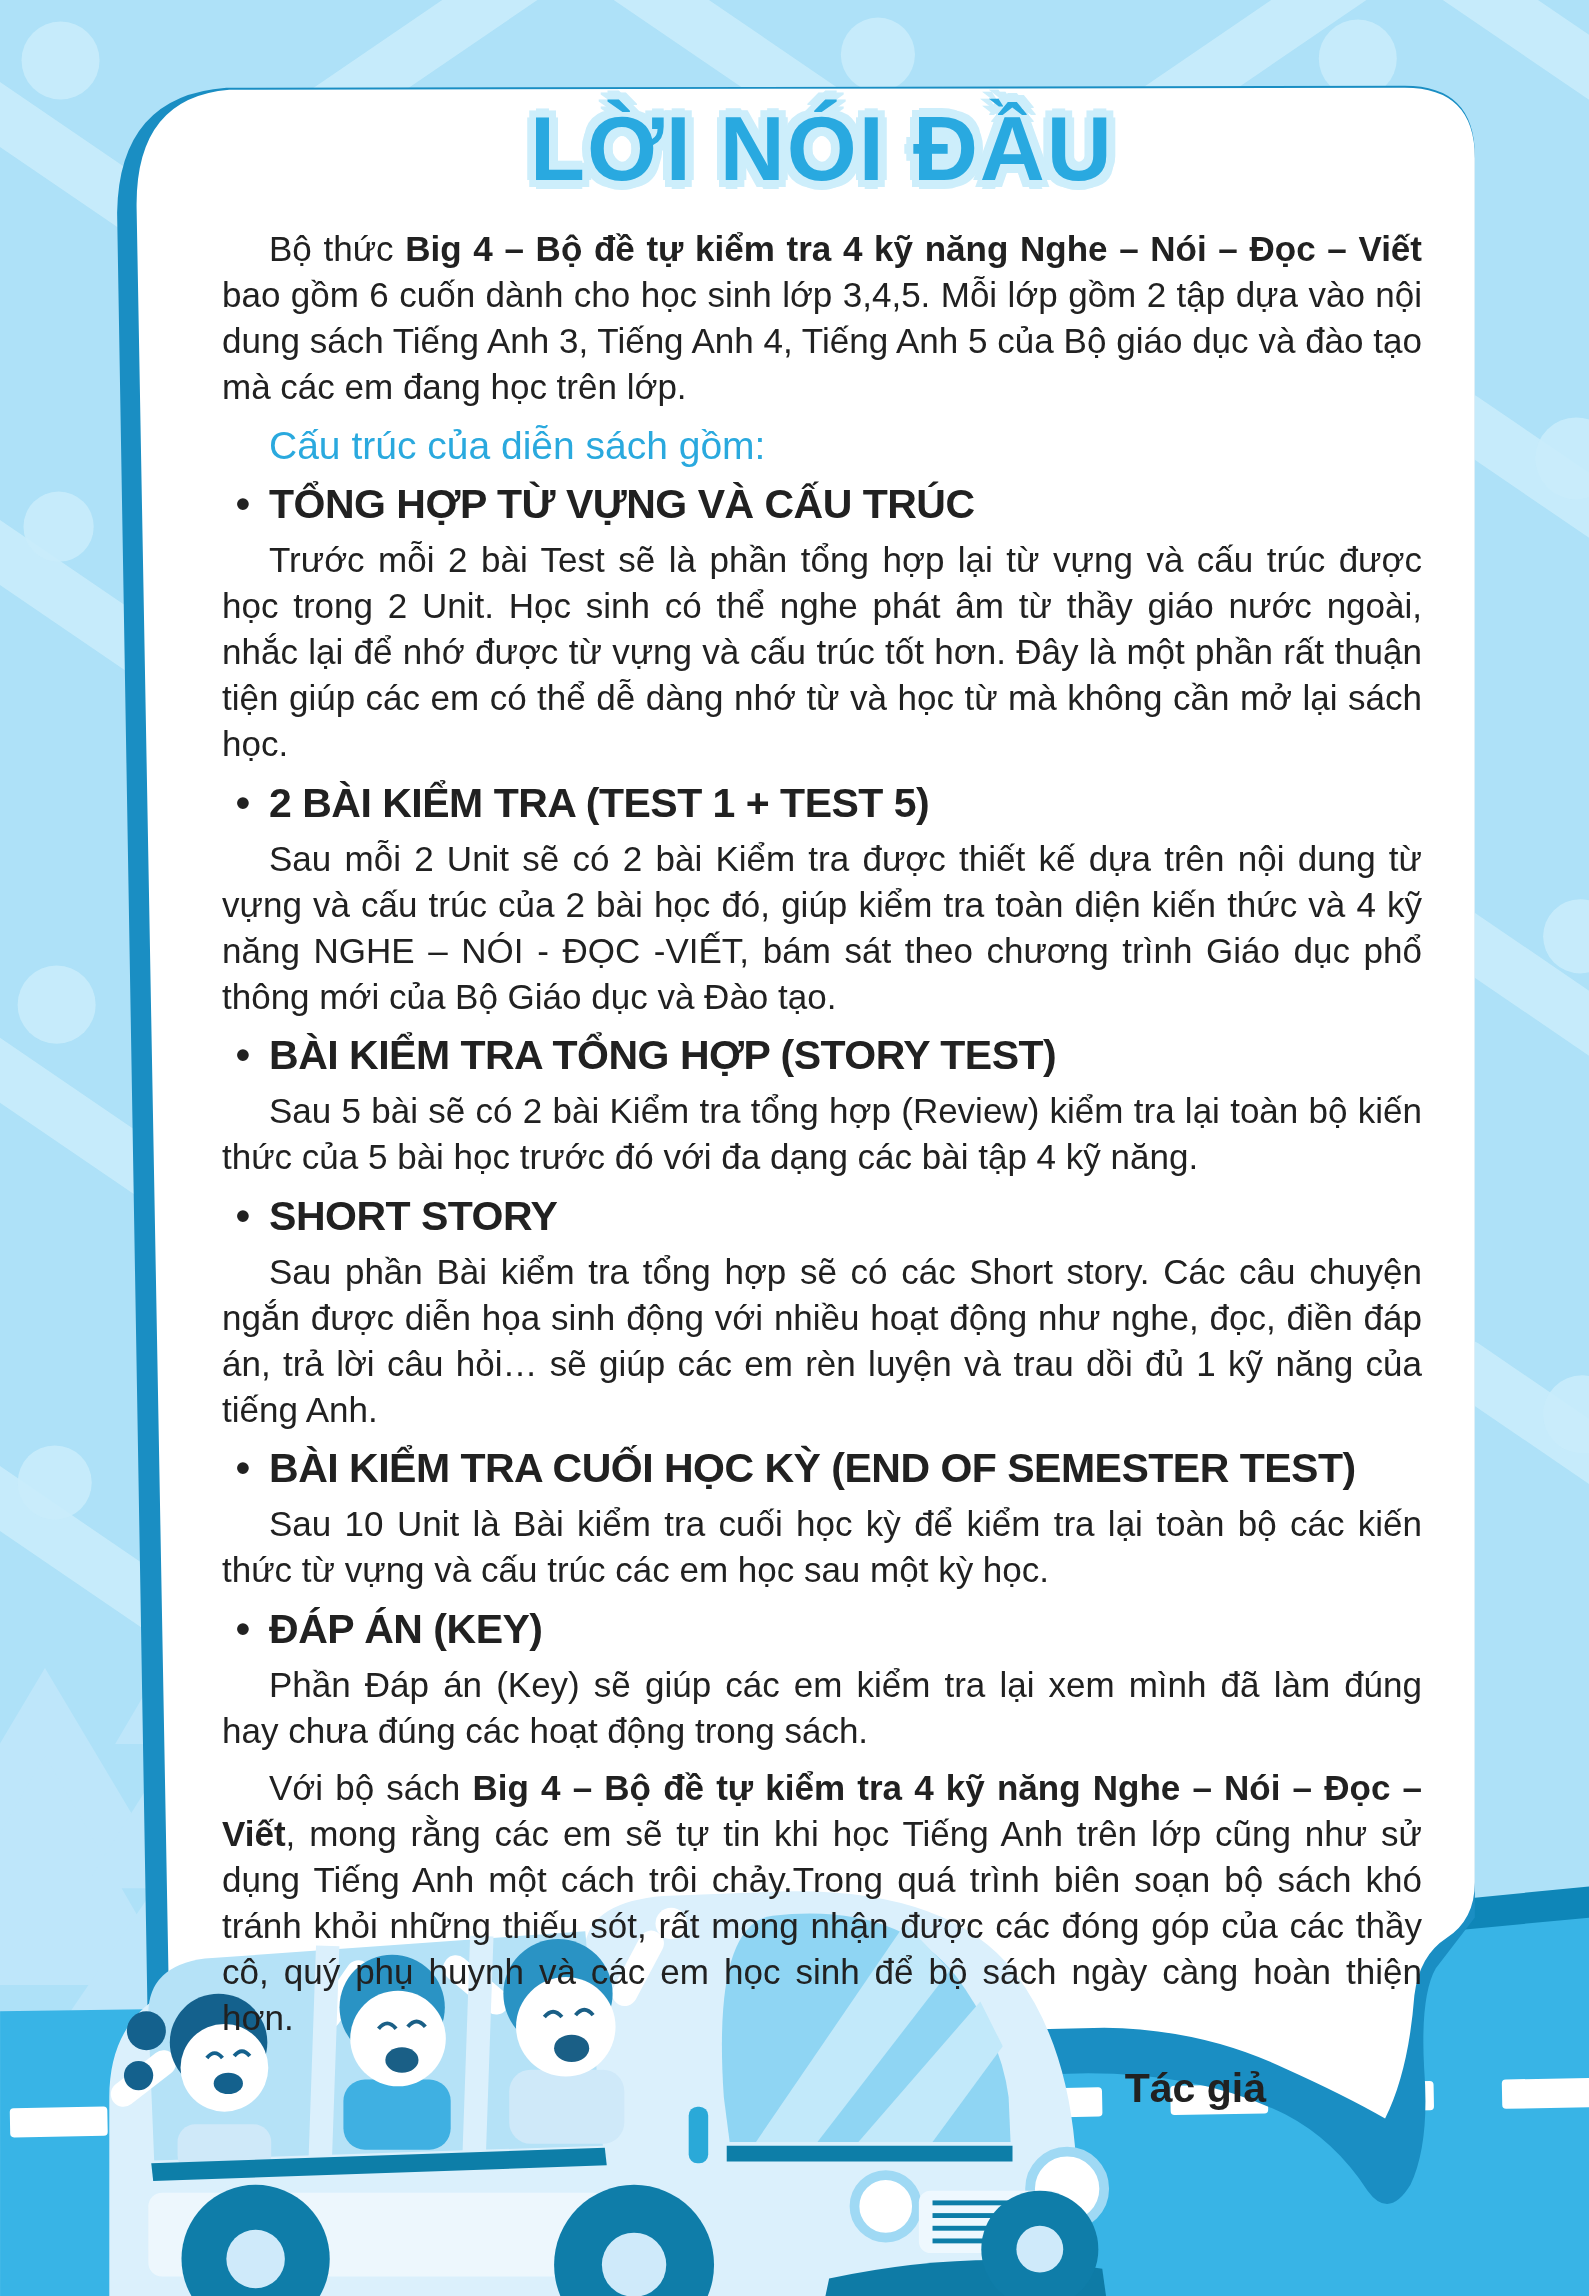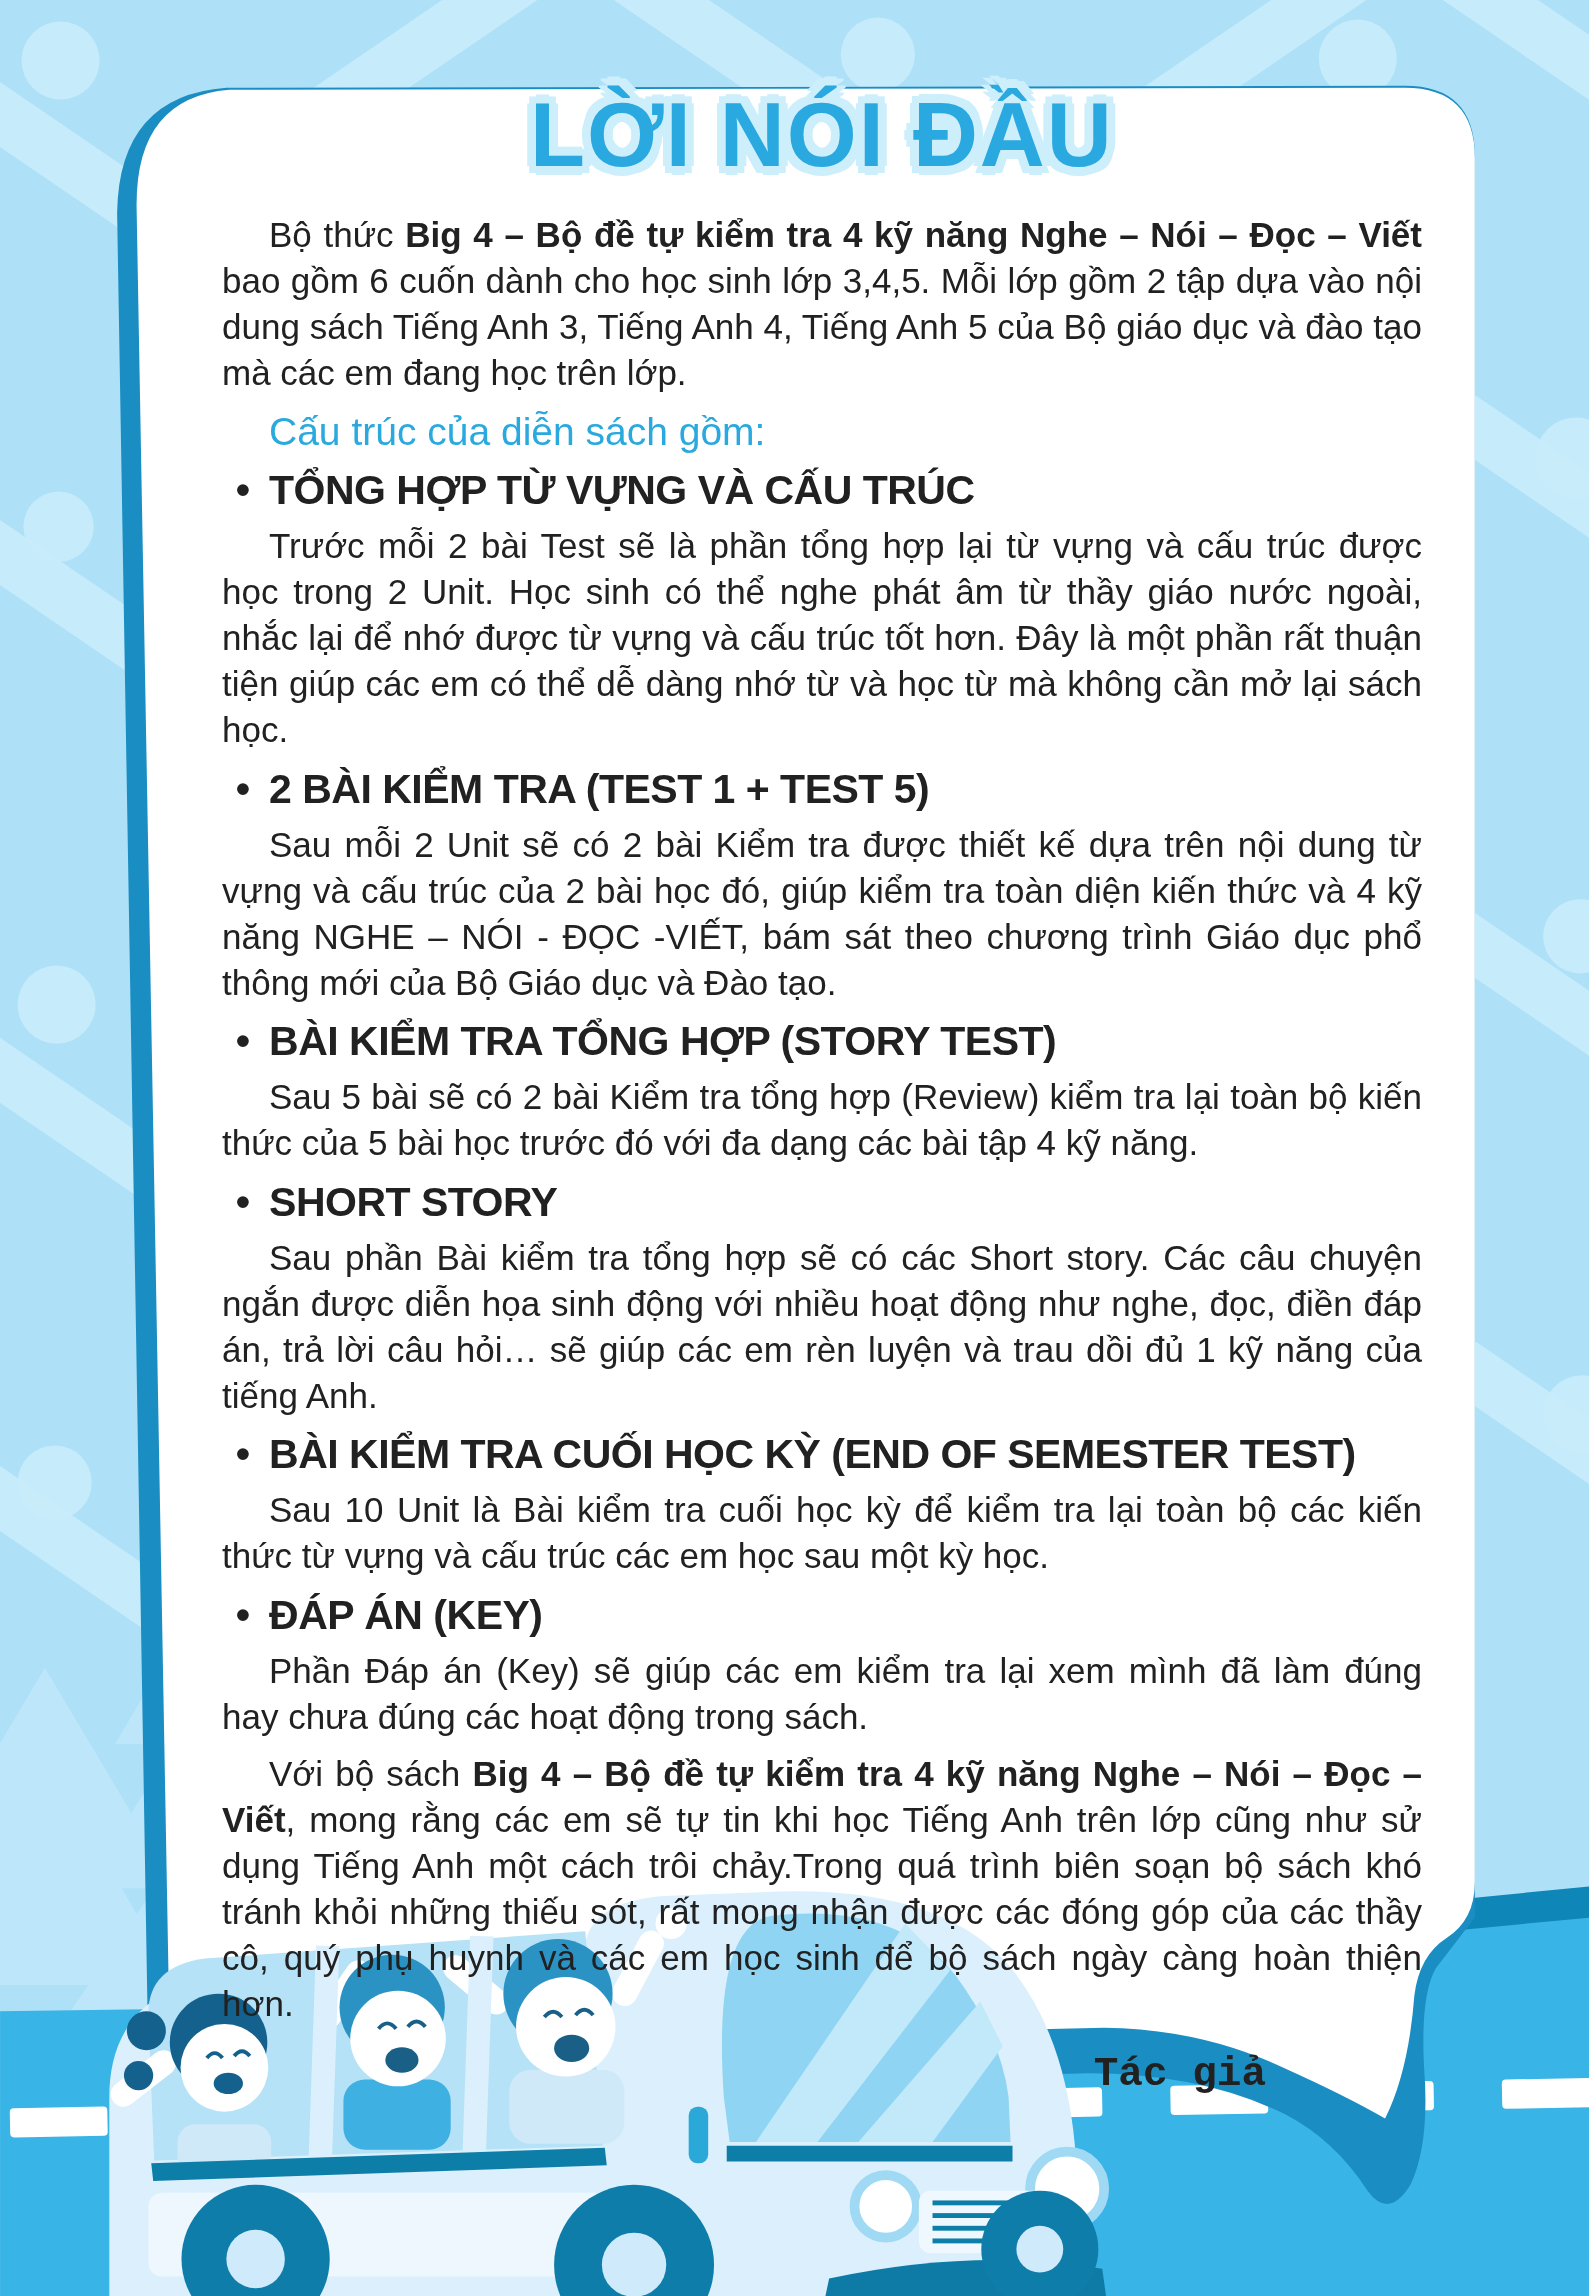--- a/index.html
+++ b/index.html
@@ -5,21 +5,21 @@
   html,body{margin:0;padding:0;}
   .page{
     position:relative;
     width:1590px;height:2297px;
     overflow:hidden;
     background:var(--c-bg,#aee1f8);
     font-family:"Liberation Sans",sans-serif;
   }
   .scene{position:absolute;left:0;top:0;z-index:1;}
   .card-text{
-    position:absolute;left:222px;top:84px;width:1200px;z-index:2;
+    position:absolute;left:222px;top:98px;width:1200px;z-index:2;
     color:var(--c-text,#212121);
   }
   .title{
     margin:0 0 25px 0;
     text-align:center;
     font-size:90px;
     font-weight:bold;
     letter-spacing:2px;
     color:var(--c-title,#29a9e0);
     text-shadow:
@@ -54,21 +54,20 @@
     font-weight:bold;
     letter-spacing:-0.5px;
   }
   .sec-head .bullet{margin-right:19.5px;}
   .sig{
     margin:23.4px 0 0 0;
     padding-right:156px;
     font-size:41px;
     font-weight:bold;
     text-align:right;
-    font-family:Liberation Mono, monospace;
   }
 </style>
 </head>
 <body>
 
 <div class="page">
 
   <svg class="scene" width="1590" height="2297" viewBox="0 0 1630 2355">
 
     <g fill="none" stroke="var(--c-pattern,#c9ecfb)" stroke-width="55" stroke-linejoin="round" stroke-linecap="round" opacity="0.9">

